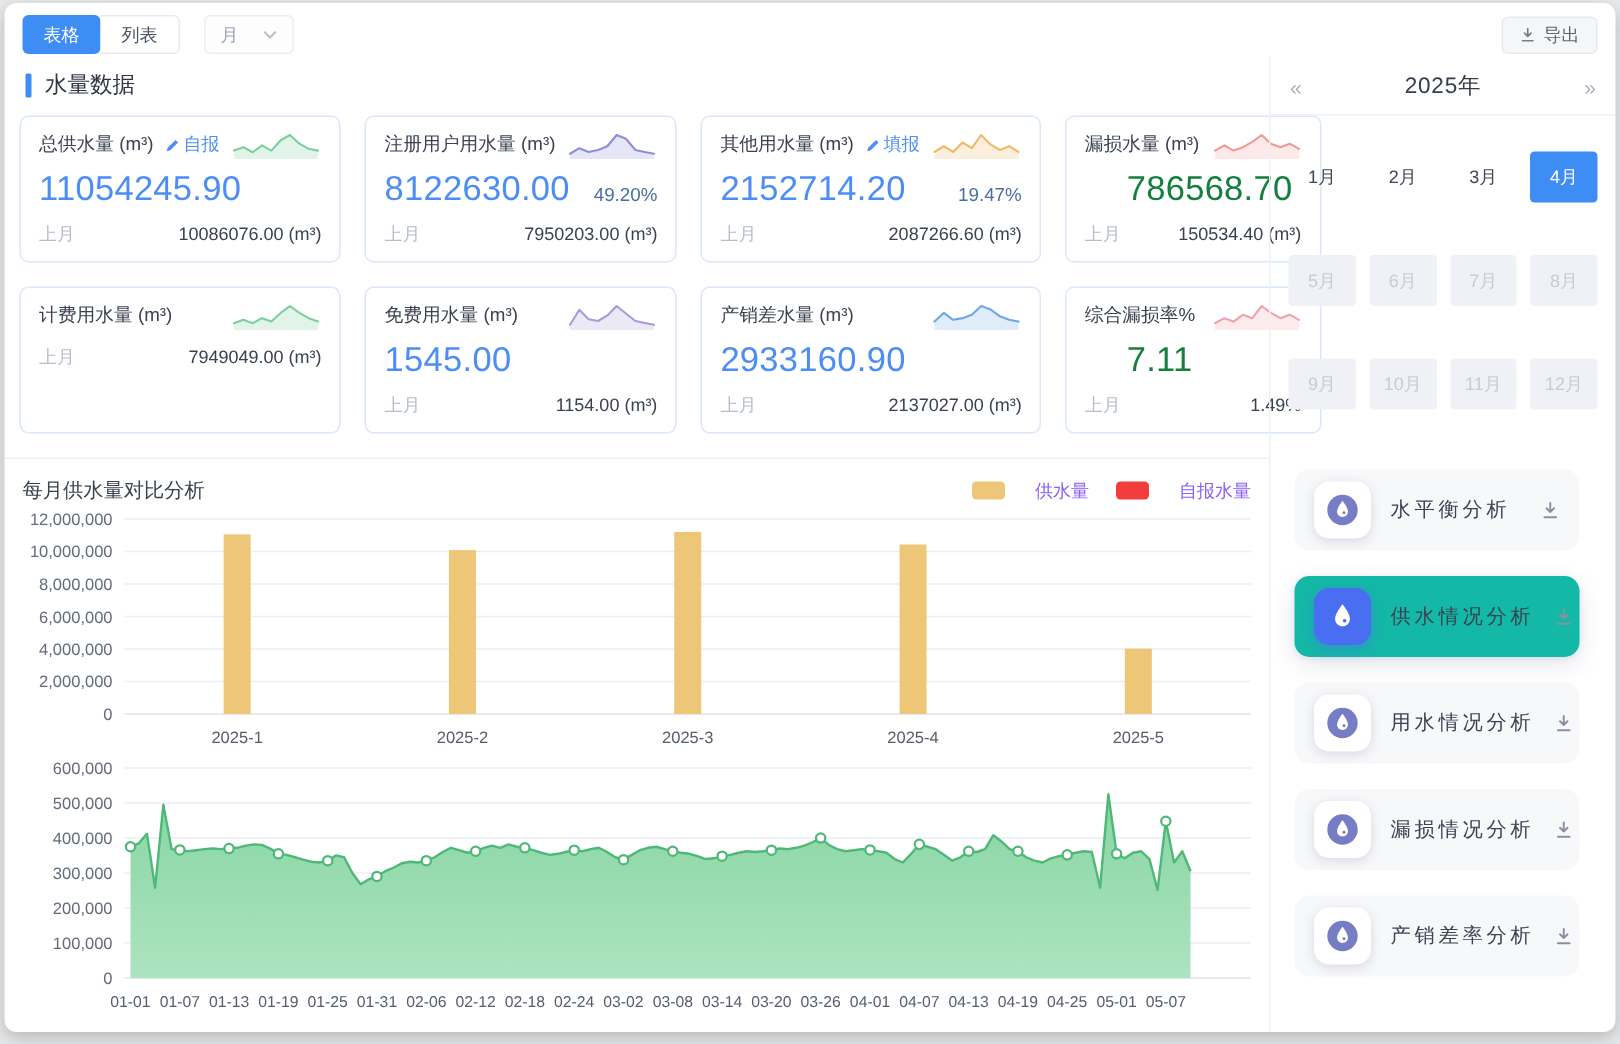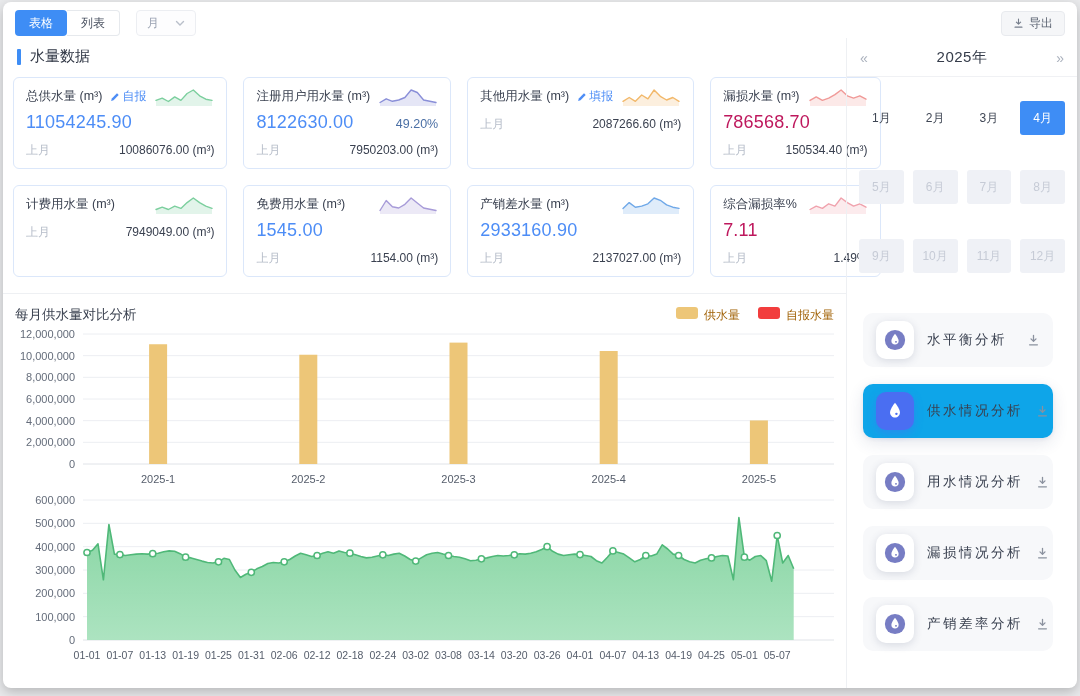--- a/index.html
+++ b/index.html
@@ -28,47 +28,47 @@
   
   .section-title{display:flex;align-items:center;gap:9px;padding:9px 12px 11px 14px;font-size:15px;color:#2e3543;font-weight:500;}
   .section-bar{width:4px;height:16px;background:#3e8df5;border-radius:1px;}
   
   .cards{display:grid;grid-template-columns:repeat(4,1fr);column-gap:12px;row-gap:20px;padding:0 10px;gap:16px;}
   .card{border:1px solid #dbe7fa;border-radius:6px;padding:8px 12px 9px 12px;background:#fff;}
   .card-top{display:flex;align-items:center;gap:8px;font-size:12.5px;color:#3a4150;}
   .card-title{flex:1;white-space:nowrap;}
   .card-link{color:#4d8df6;font-size:12px;display:flex;align-items:center;gap:2px;cursor:pointer;white-space:nowrap;justify-content:center;}
   .card-mid{display:flex;align-items:flex-end;justify-content:space-between;margin-top:5px;}
-  .card-value{font-size:18px;color:#4d8df6;letter-spacing:.2px;}
-  .card-value.red{color:#be185d;}
+  .card-value{font-size:23px;color:#4d8df6;letter-spacing:.2px;}
+  .card-value.red{color:#15803d;margin-left:28px;}
   .card-pct{font-size:12.5px;color:#4a6fa5;padding-bottom:2px;}
   .card-bot{display:flex;justify-content:space-between;margin-top:9px;font-size:12px;align-items:baseline;}
   .prev-label{color:#b6bdc9;}
   .prev-val{color:#3a4150;}
   
   .charts-section{margin-top:16px;border-top:1px solid #eef0f3;padding:10px 10px 0 10px;}
   .chart-head{display:flex;align-items:center;justify-content:space-between;padding:2px 2px 4px 2px;}
   .chart-title{font-size:13.5px;color:#39404f;font-weight:500;}
   .legend{display:flex;align-items:center;gap:18px;}
-  .legend-item{display:flex;gap:6px;font-size:12px;color:#a16207;cursor:pointer;}
+  .legend-item{display:flex;align-items:center;gap:20px;font-size:12px;color:#8b5cf6;cursor:pointer;}
   .legend-swatch{width:22px;height:12px;border-radius:3px;}
   svg.chart{display:block;}
   .area-title{padding:8px 2px 2px 2px;}
   
   .cal-head{display:flex;align-items:center;justify-content:space-between;padding:10px 13px 9px 13px;font-size:15px;color:#353c4a;border-bottom:1px solid #f0f1f4;}
   .cal-arrow{color:#aab1bd;font-size:14px;cursor:pointer;}
   .cal-year{letter-spacing:.5px;}
   .months{display:grid;grid-template-columns:repeat(4,1fr);column-gap:9px;row-gap:35px;padding:24px 12px 24px 12px;}
   .month{height:34px;display:flex;align-items:center;justify-content:center;font-size:12px;border-radius:3px;color:#3f4654;cursor:pointer;background:transparent;}
   .month.active{background:#3e8df5;color:#fff;text-align:right;}
   .month.disabled{background:#eff1f6;color:#c6cbd6;cursor:default;}
   
   .analysis{padding:12px 24px 10px 16px;display:flex;flex-direction:column;gap:17px;margin-top:4px;}
   .aitem{height:54px;flex:none;border-radius:10px;background:#f7f8fa;display:flex;align-items:center;padding:0 13px;gap:13px;cursor:pointer;}
-  .aitem.active{background:#0ea5e9;box-shadow:0 5px 16px rgba(40,60,110,.12),0 1px 4px rgba(40,60,110,.07);}
+  .aitem.active{background:#14b8a6;box-shadow:0 5px 16px rgba(40,60,110,.12),0 1px 4px rgba(40,60,110,.07);}
   .aicon{width:38px;height:38px;flex:none;border-radius:10px;display:flex;align-items:center;justify-content:center;background:#fff;box-shadow:0 2px 8px rgba(50,65,100,.16);}
   .aitem.active .aicon{background:#4a6ef2;box-shadow:0 3px 9px rgba(74,110,242,.45);}
   .alabel{flex:1;font-size:13.5px;color:#3a4150;letter-spacing:2.5px;white-space:nowrap;}
   .dl{color:#8a919e;display:flex;align-items:center;}
 </style>
 </head>
 <body>
 
 <div class="window">
 
@@ -146,20 +146,24 @@
               <span class="card-link">
                 <svg width="10" height="10" viewBox="0 0 10 10">
                   <path d="M1.1 8.9l.7-2.4L7 1.3l1.7 1.7-5.2 5.2z" fill="#4d8df6"></path>
                 </svg>
                 <span>填报</span>
               </span>
               <svg width="60" height="21" viewBox="0 0 60 21">
                 <path d="M2.0 15.3 L8.2 11.5 L14.4 15.3 L20.7 9.0 L26.9 12.8 L33.1 4.0 L39.3 10.3 L45.6 14.0 L51.8 11.5 L58.0 15.3 L58 20 L2 20 Z" fill="#f2b86a" fill-opacity="0.22"></path>
                 <path d="M2.0 15.3 L8.2 11.5 L14.4 15.3 L20.7 9.0 L26.9 12.8 L33.1 4.0 L39.3 10.3 L45.6 14.0 L51.8 11.5 L58.0 15.3" fill="none" stroke="#f2b86a" stroke-width="1.4" stroke-linejoin="round" stroke-linecap="round"></path>
               </svg>
+            </div>
+            <div class="card-mid">
+              <span class="card-value">2152714.20</span>
+              <span class="card-pct">19.47%</span>
             </div>
             <div class="card-bot">
               <span class="prev-label">上月</span>
               <span class="prev-val">2087266.60 (m³)</span>
             </div>
           </div>
           <div class="card">
             <div class="card-top">
               <span class="card-title">漏损水量 (m³)</span>
               <svg width="60" height="21" viewBox="0 0 60 21">

